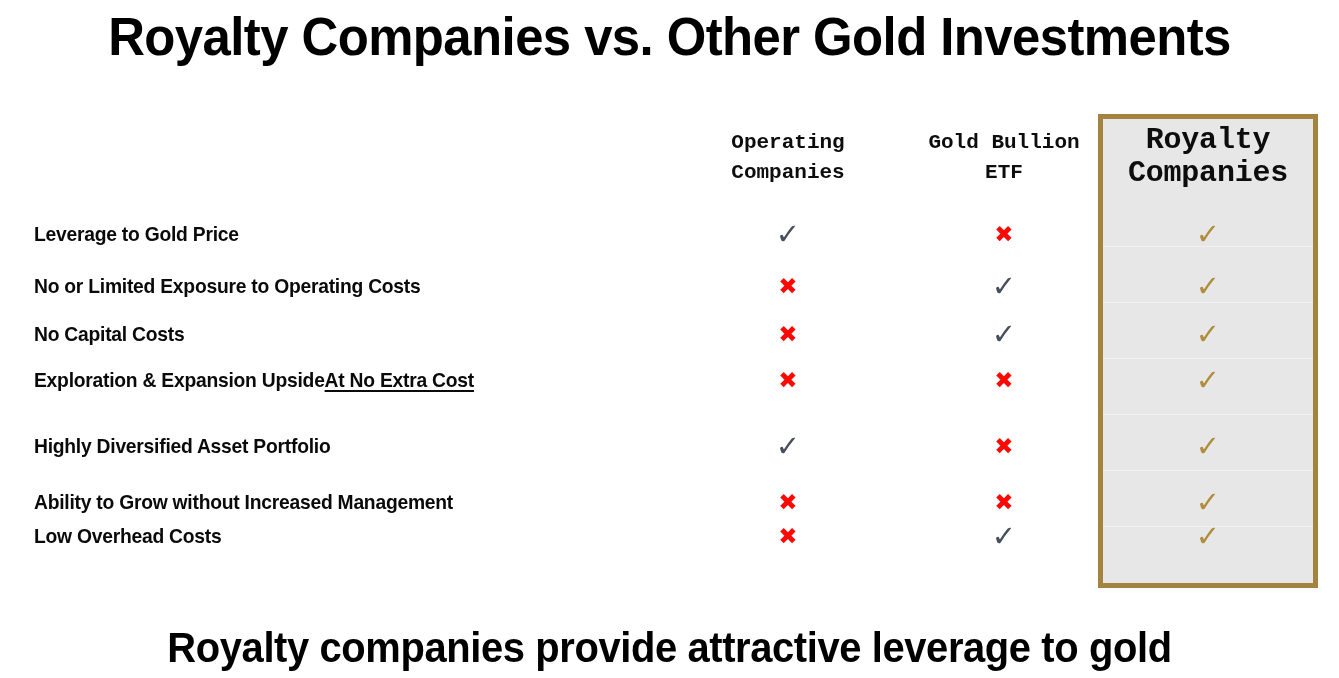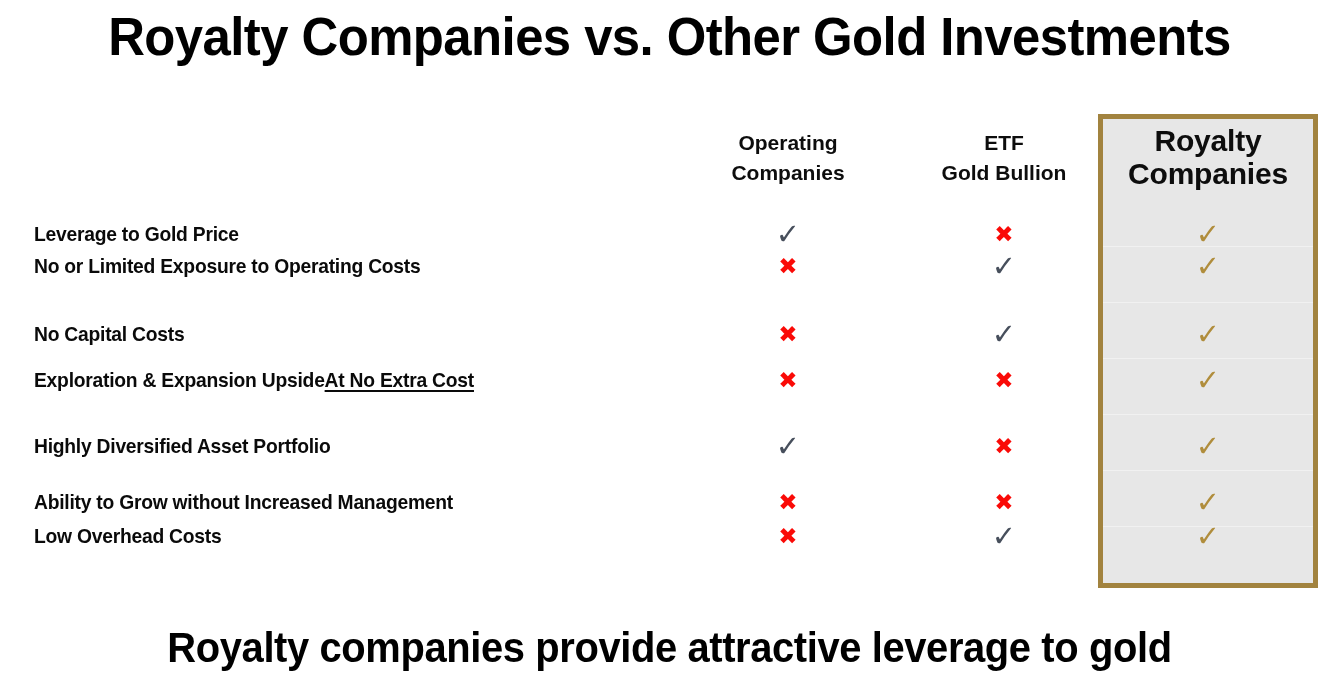--- a/index.html
+++ b/index.html
@@ -57,21 +57,21 @@
     top: 108px;
     width: 1339px;
     height: 500px;
   }
 
   
   .col-head {
     position: absolute;
     top: 20px;
     text-align: center;
-    font-family: Liberation Sans, sans-serif;
+    font-family: Liberation Mono, monospace;
     font-weight: bold;
     font-size: 21px;
     line-height: 30px;
     color: #0d0d0d;
   }
   .col-head.c1 { left: 688px; width: 200px; }
   .col-head.c2 { left: 904px; width: 200px; }
   .col-head.c3 {
     left: 1104px;
     width: 208px;
@@ -178,39 +178,39 @@
 <div class="highlight-box"></div>
 
 <div class="compare-table">
 
   <div class="col-head c1">
     <div>Operating</div>
     <div>Companies</div>
   </div>
 
   <div class="col-head c2">
+    <div>Gold Bullion</div>
     <div>ETF</div>
-    <div>Gold Bullion</div>
   </div>
 
   <div class="col-head c3">
     <div>Royalty</div>
     <div>Companies</div>
   </div>
 
   <div id="rows-host">
       <div class="row" style="top: 98px;">
         <div class="row-label">
           <span>Leverage to Gold Price</span>
         </div>
         <div class="mark check c1">✓</div>
         <div class="mark cross c2">✖</div>
         <div class="mark check c3 gold">✓</div>
       </div>
-      <div class="row" style="top: 130px;">
+      <div class="row" style="top: 150px;">
         <div class="row-label">
           <span>No or Limited Exposure to Operating Costs</span>
         </div>
         <div class="mark cross c1">✖</div>
         <div class="mark check c2">✓</div>
         <div class="mark check c3 gold">✓</div>
       </div>
       <div class="row" style="top: 198px; text-decoration: underline;">
         <div class="row-label">
           <span>No Capital Costs</span>

